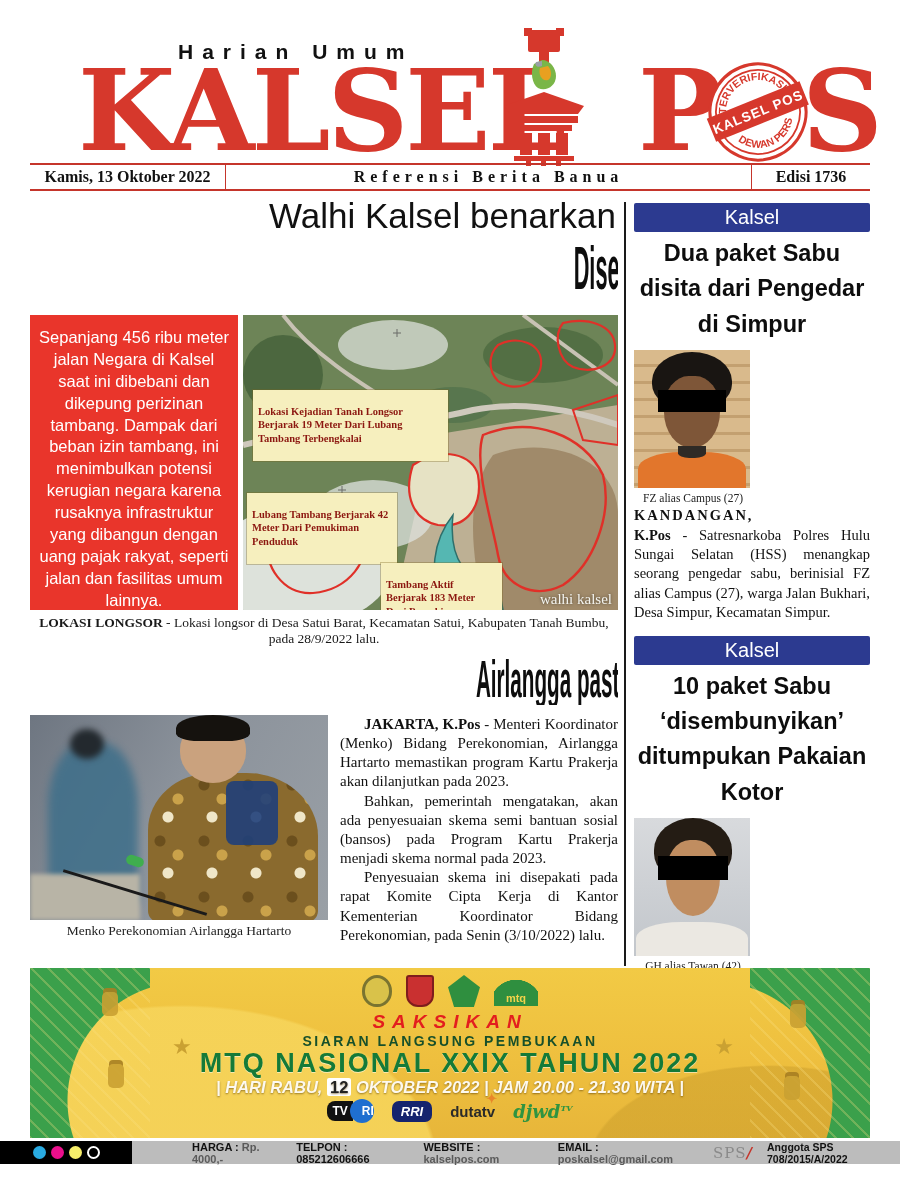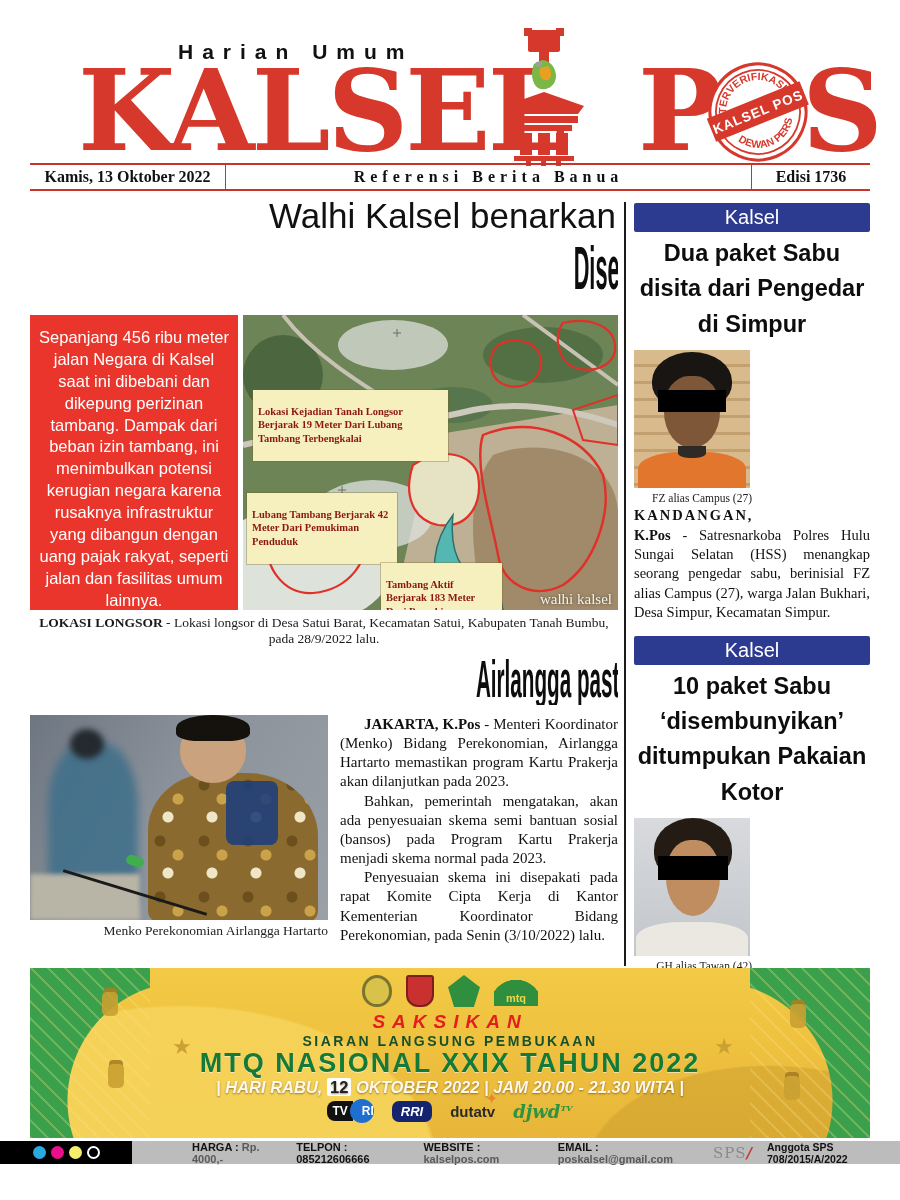--- a/index.html
+++ b/index.html
@@ -51,21 +51,21 @@
   .pq-cont { text-align:right; font-size:10.5px; font-weight:bold; letter-spacing:0.3px; padding-right:4px; }
   .pq-cont .tri { font-size:11px; }
 
   .mapbox { position:relative; flex:1; overflow:hidden; background:#74885a; }
   .maplabel { position:absolute; background:#f6efbe; color:#8c1710; font-weight:bold;
               font-family:"Liberation Serif",serif; font-size:10.5px; line-height:1.3;
               padding:15px 5px; box-shadow:0 0 0 1px rgba(120,100,30,.35); }
   .watermark { position:absolute; right:6px; bottom:2px; color:#f3f3ee; font-size:15px;
                font-family:"Liberation Serif",serif; text-shadow:0 0 3px rgba(0,0,0,.5); }
 
-  .photocaption { text-align:right; font-size:13.5px; margin-top:3px; color:#222; }
+  .photocaption { text-align:center; font-size:13.5px; margin-top:3px; color:#222; }
   .lead-caption { margin-top:5px; font-size:13.5px; text-align:center; color:#1a1a1a; }
 
   
   .story2 { display:flex; gap:12px; margin-top:10px; }
   .s2-photo-wrap { width:298px; flex:none; }
   .s2-photo { position:relative; width:298px; height:205px; overflow:hidden;
               background:linear-gradient(120deg,#6e7681 0%,#8b929b 45%,#9aa0a6 100%); }
   .s2-text { flex:1; font-size:15px; line-height:1.28; text-align:justify; overflow:hidden; height:232px; }
   p.bodyp { text-indent:1.6em; }
   .dateline { font-weight:bold; }

